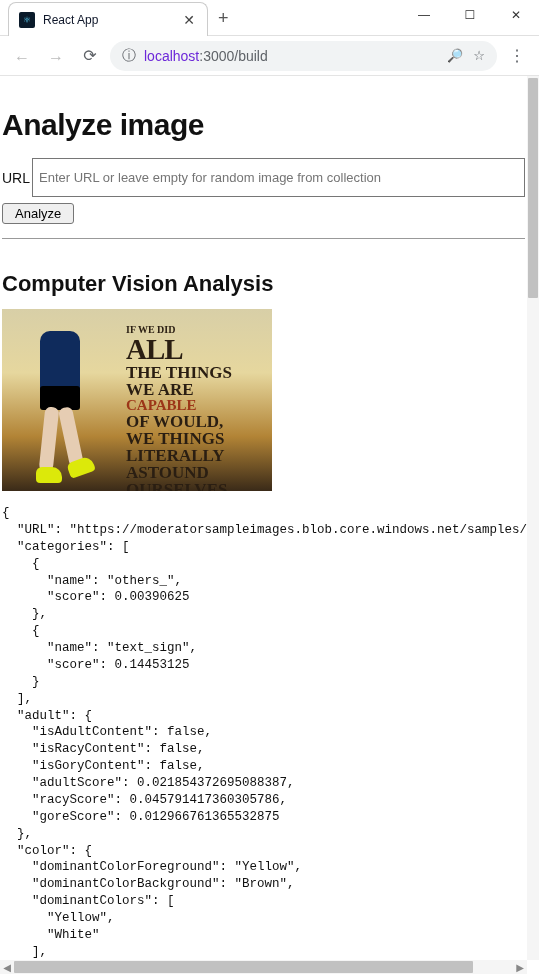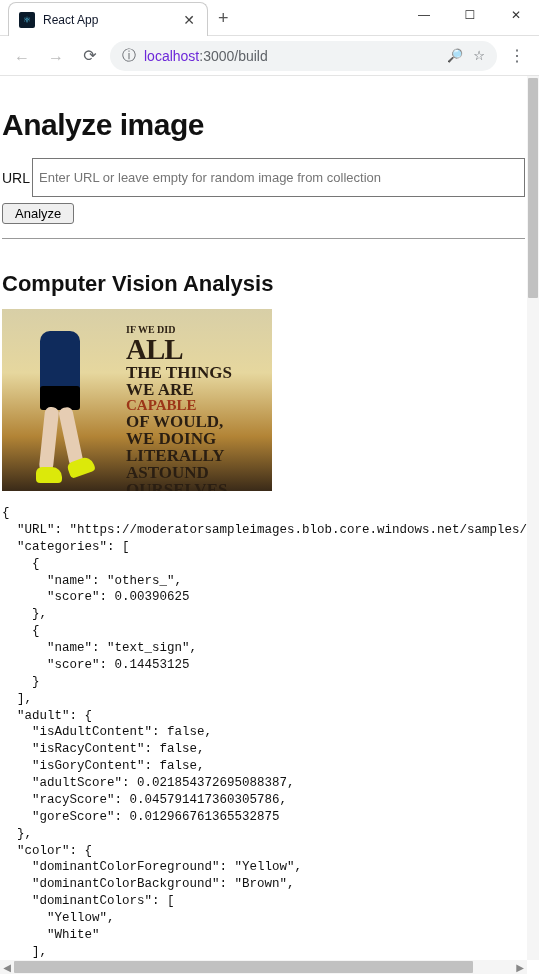--- a/index.html
+++ b/index.html
@@ -249,21 +249,21 @@
         <div class="shoeL"></div>
         <div class="shoeR"></div>
       </div>
       <div class="quote-box">
         <div class="q-small">IF WE DID</div>
         <div class="q-big">ALL</div>
         <div class="q-med">THE THINGS</div>
         <div class="q-med">WE ARE</div>
         <div class="q-accent">CAPABLE</div>
         <div class="q-med">OF WOULD,</div>
-        <div class="q-med">WE DOING</div>
+        <div class="q-med">WE THINGS</div>
         <div class="q-med">LITERALLY</div>
         <div class="q-med">ASTOUND</div>
         <div class="q-med">OURSELVES.</div>
       </div>
     </div>
 
     <pre class="json">{
   "URL": "https://moderatorsampleimages.blob.core.windows.net/samples/sample2.jpg",
   "categories": [
     {

